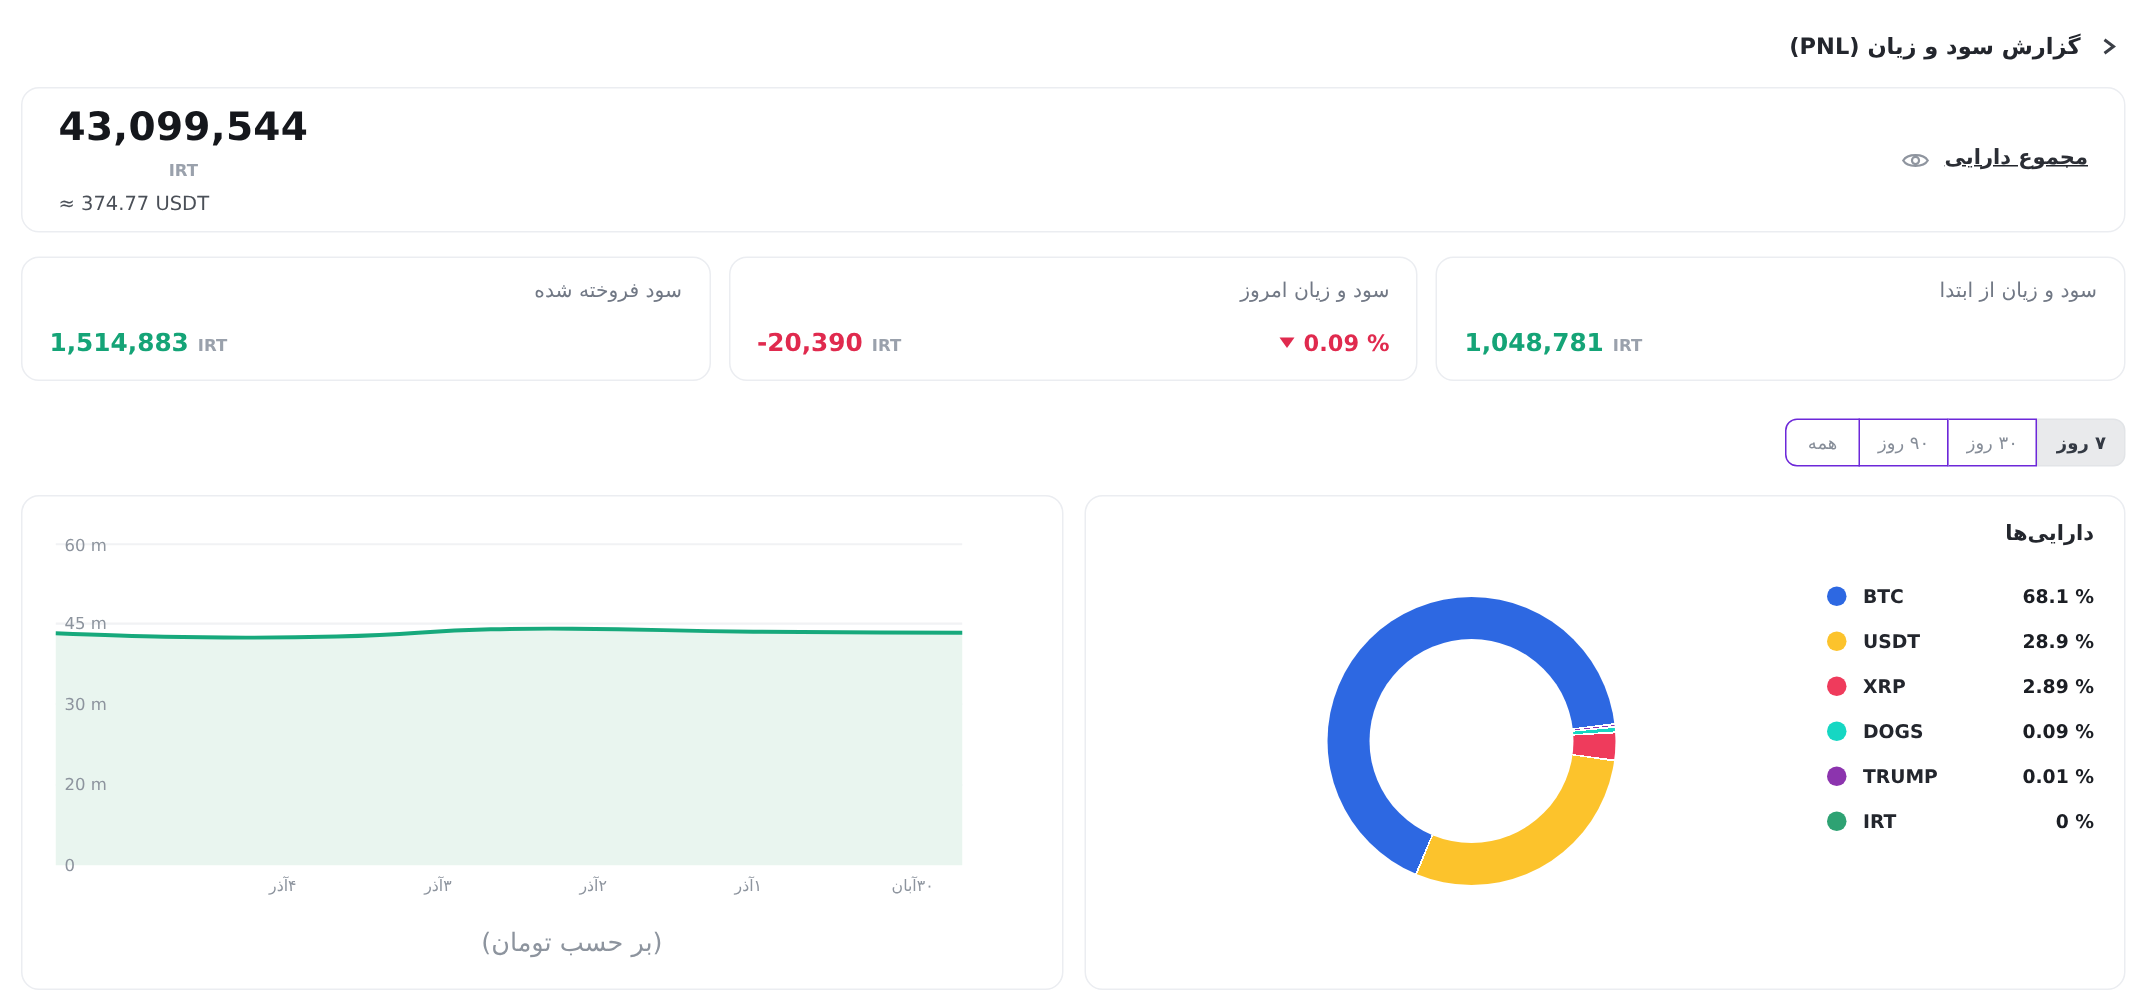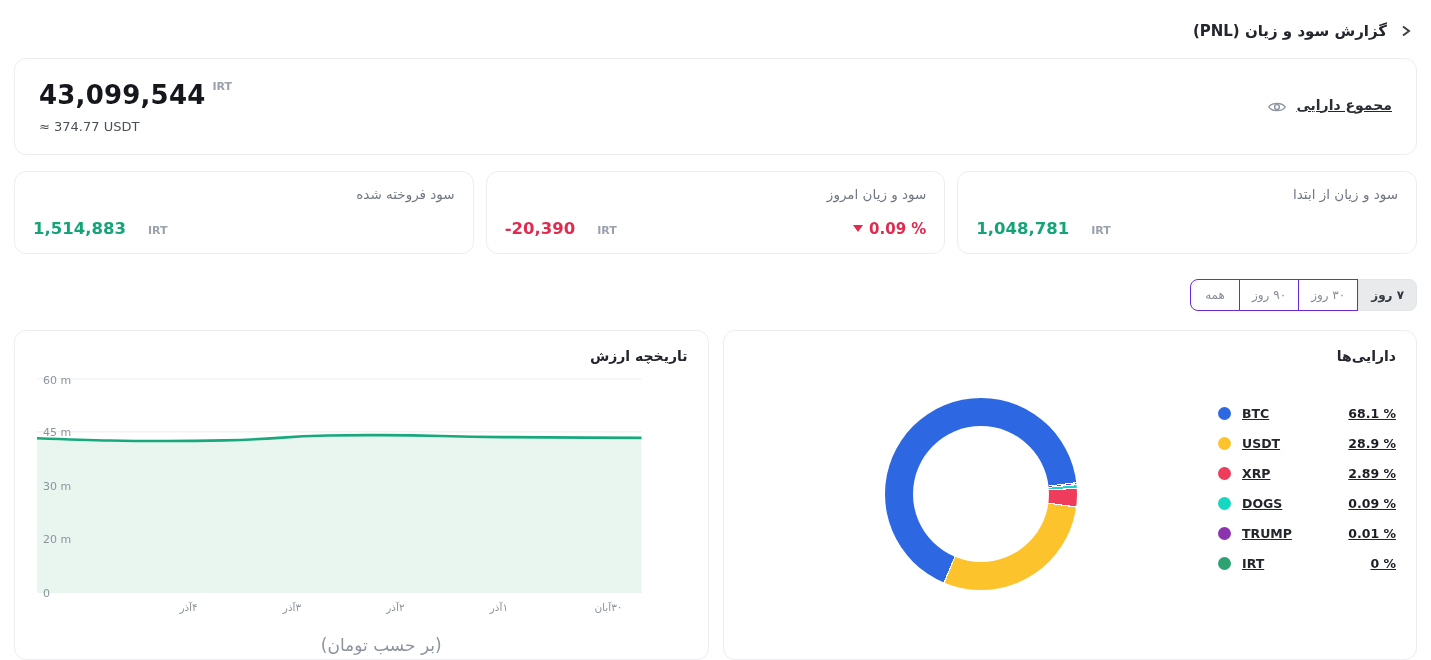--- a/index.html
+++ b/index.html
@@ -17,32 +17,32 @@
 
   
   .card { background:#fff; border:1px solid #ebedf1; border-radius:12px; }
 
   
   .total-card { margin-top:18px; height:97px; display:flex; align-items:center; justify-content:space-between; padding:0 24px; }
   .total-label-row { display:flex; align-items:flex-start; gap:9px;text-decoration:underline; }
   .total-label { font-size:14px; font-weight:600; color:#2b2e35; }
   .eye-ic { width:20px; height:20px; stroke:#8f959f; stroke-width:1.6; fill:none; cursor:pointer; }
   .total-values { direction:ltr; text-align:left; }
-  .total-main { display:flex; align-items:flex-start; gap:7px; }
+  .total-main { display:flex; align-items:center; gap:7px;flex-direction:column; }
   .total-value { font-size:26px; font-weight:bold; color:#15171c; letter-spacing:.2px; }
   .unit { font-size:11px; font-weight:bold; color:#9aa1ac; }
   .total-approx { margin-top:9px; font-size:13px; color:#4b5058; }
 
   
   .stats-row { display:flex; gap:12px; margin-top:16px; }
   .stat-card { flex:1 1 0; height:83px; padding:14px 18px 15px; display:flex; flex-direction:column; justify-content:space-between; }
   .stat-label { font-size:13.5px; color:#717885; }
   .stat-bottom { display:flex; align-items:center; justify-content:flex-end; }
   .stat-bottom.has-pct { justify-content:space-between; }
-  .val { direction:ltr; display:flex; align-items:baseline; gap:22px; }
+  .val { direction:ltr; display:flex; align-items:baseline; gap:6px; }
   .val .num { font-size:16.5px; font-weight:bold; }
   .pos { color:#15a477; } .neg { color:#e02a4e; }
   .pct { direction:ltr; display:flex; align-items:center; gap:6px; font-size:15px; font-weight:bold; color:#e02a4e; }
   .tri-down { width:0; height:0; border-left:5px solid transparent; border-right:5px solid transparent; border-top:7px solid #e02a4e; }
 
   
   .tabs { display:inline-flex; margin-top:25px; }
   .tab { min-width:50px; padding:8px 12px; font-size:12px; color:#868d98; background:#fff;
          border:1px solid #6d28d9; cursor:pointer; text-align:center; margin-left:-1px; position:relative; }
   .tab:first-child { border-radius:0 8px 8px 0; margin-left:0; }
@@ -62,21 +62,21 @@
   .ytick { position:absolute; left:8px; transform:translateY(-50%); font-size:11px; color:#8d949e; }
   .xticks { position:relative; margin-top:8px; height:16px; right:0; }
   .xtick { position:absolute; transform:translateX(50%); font-size:10.5px; color:#8d949e; }
   .chart-caption { text-align:center; margin-top:18px; font-size:17px; color:#8d949e; padding-left:40px; }
 
   
   .donut-content { display:flex; direction:ltr; margin-top:10px; align-items:flex-start; }
   .donut-area { flex:1 1 0; display:flex; justify-content:center; }
   .donut { width:192px; height:192px; border-radius:50%; margin-top:24px; position:relative; }
   .donut-hole { position:absolute; inset:28px; background:#fff; border-radius:50%; }
-  .legend { width:178px; margin-top:24px;text-decoration:underline; }
+  .legend { width:178px; margin-top:8px; }
   .legend-row { display:flex; align-items:center; height:30px; }
   .legend-dot { width:13px; height:13px; border-radius:50%; flex:0 0 auto; }
   .legend-name { margin-left:11px; font-size:12.5px; font-weight:bold; color:#23262d; }
   .legend-pct { margin-left:auto; font-size:12.5px; font-weight:bold; color:#1b1e24; }
 </style>
 </head>
 <body>
 
 <div class="page">
 
@@ -191,21 +191,20 @@
           <div class="legend-row">
               <span class="legend-dot" style="background: rgb(46, 162, 115);"></span>
               <span class="legend-name">IRT</span>
               <span class="legend-pct">0 %</span>
             </div>
         </div>
       </div>
     </div>
 
     <div class="card chart-card">
-      <div class="chart-title">تاریخچه ارزش</div>
       <div class="hist-wrap">
         <div class="plot">
           <svg id="areaSvg" viewBox="0 0 628 215" preserveAspectRatio="none">
               <line x1="0" x2="628" y1="53.75" y2="53.75" stroke="#f1f2f4" stroke-width="1.4"></line>
               <line x1="0" x2="628" y1="107.5" y2="107.5" stroke="#f1f2f4" stroke-width="1.4"></line>
               <line x1="0" x2="628" y1="161.25" y2="161.25" stroke="#f1f2f4" stroke-width="1.4"></line>
               <line x1="0" x2="628" y1="0.86" y2="0.86" stroke="#f1f2f4" stroke-width="1.4"></line>
               <path d="M 0 60.19999999999998 Q 50.24 61.99166666666667 75.36 62.52916666666667 Q 100.48 63.06666666666667 131.88 63.06666666666667 Q 163.28 63.06666666666667 194.68 62.35000000000001 Q 226.07999999999998 61.63333333333335 251.2 59.841666666666676 Q 276.32 58.050000000000004 301.44 57.5125 Q 326.56 56.975 357.96000000000004 57.15416666666667 Q 389.36 57.33333333333334 420.76 58.050000000000004 Q 452.15999999999997 58.766666666666666 483.55999999999995 59.12500000000001 Q 514.9599999999999 59.48333333333335 571.48 59.66250000000002 L 628 59.84166666666669 L 628 215 L 0 215 Z" fill="#e9f5ef" stroke="none"></path>
               <path d="M 0 60.19999999999998 Q 50.24 61.99166666666667 75.36 62.52916666666667 Q 100.48 63.06666666666667 131.88 63.06666666666667 Q 163.28 63.06666666666667 194.68 62.35000000000001 Q 226.07999999999998 61.63333333333335 251.2 59.841666666666676 Q 276.32 58.050000000000004 301.44 57.5125 Q 326.56 56.975 357.96000000000004 57.15416666666667 Q 389.36 57.33333333333334 420.76 58.050000000000004 Q 452.15999999999997 58.766666666666666 483.55999999999995 59.12500000000001 Q 514.9599999999999 59.48333333333335 571.48 59.66250000000002 L 628 59.84166666666669" fill="none" stroke="#17a97c" stroke-width="2.6"></path>
             </svg>

